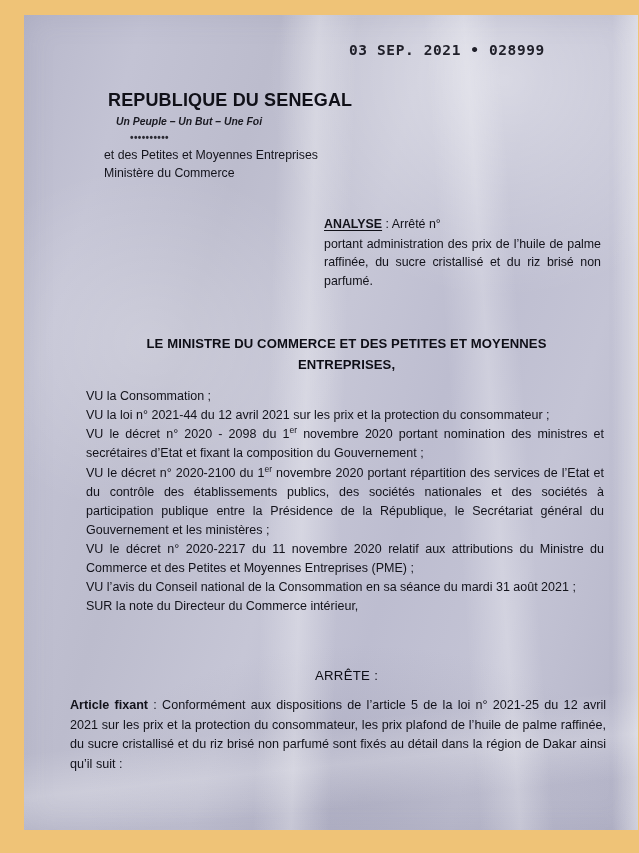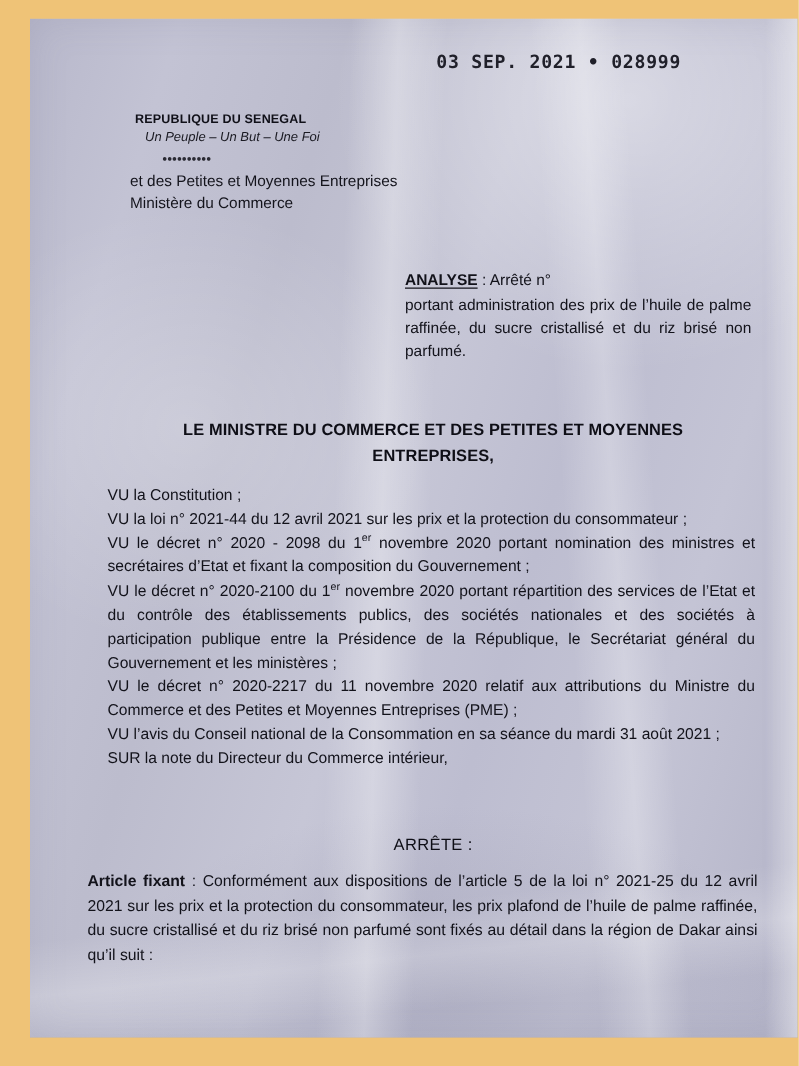--- a/index.html
+++ b/index.html
@@ -76,29 +76,29 @@
 
   
   #letterhead {
     position: absolute;
     left: 84px;
     top: 74px;
     width: 300px;
     line-height: 1.32;
   }
   #lh-country {
-    font-size: 10px;
+    font-size: 18px;
     font-weight: 700;
     letter-spacing: .15px;
     color: #101018;
   }
   #lh-motto {
     font-size: 10.4px;
     font-style: italic;
-    font-weight: 400;
+    font-weight: 700;
     margin-top: 2px;
     margin-left: 8px;
     color: #1a1a22;
   }
   #lh-rule {
     margin: 5px 0 4px 22px;
     font-size: 10px;
     font-weight: 700;
     letter-spacing: .4px;
     color: #2a2a33;
@@ -221,21 +221,21 @@
       </div>
 
       <div id="analyse">
         <div id="analyse-first">
           <span id="analyse-label">ANALYSE</span><span> : </span><span>Arrêté n°</span>
         </div>
         <div id="analyse-body">portant administration des prix de l’huile de palme raffinée, du sucre cristallisé et du riz brisé non parfumé.</div>
       </div>
 
       <div id="recitals">
-        <div class="recital nojust">VU la Constitution ;</div>
+        <div class="recital nojust">VU la Consommation ;</div>
         <div class="recital nojust">VU la loi n° 2021-44 du 12 avril 2021 sur les prix et la protection du consommateur ;</div>
         <div class="recital">VU le décret n° 2020 - 2098 du 1<sup>er</sup> novembre 2020 portant nomination des ministres et secrétaires d’Etat et fixant la composition du Gouvernement ;</div>
         <div class="recital">VU le décret n° 2020-2100 du 1<sup>er</sup> novembre 2020 portant répartition des services de l’Etat et du contrôle des établissements publics, des sociétés nationales et des sociétés à participation publique entre la Présidence de la République, le Secrétariat général du Gouvernement et les ministères ;</div>
         <div class="recital">VU le décret n° 2020-2217 du 11 novembre 2020 relatif aux attributions du Ministre du Commerce et des Petites et Moyennes Entreprises (PME) ;</div>
         <div class="recital nojust">VU l’avis du Conseil national de la Consommation en sa séance du mardi 31 août 2021 ;</div>
         <div class="recital nojust">SUR la note du Directeur du Commerce intérieur,</div>
       </div>
 
       <div id="arrete">ARRÊTE :</div>
 

